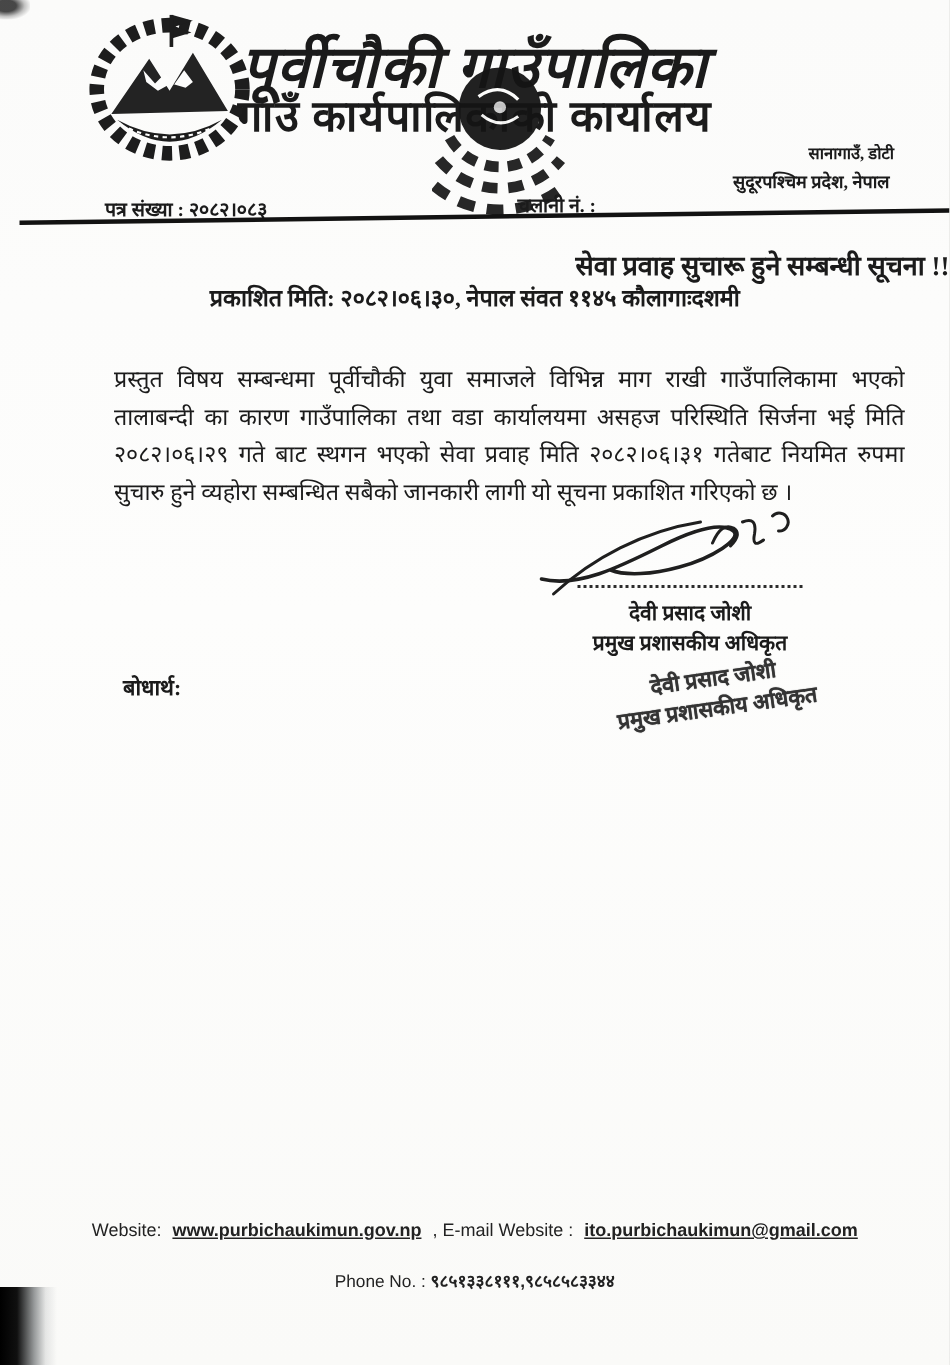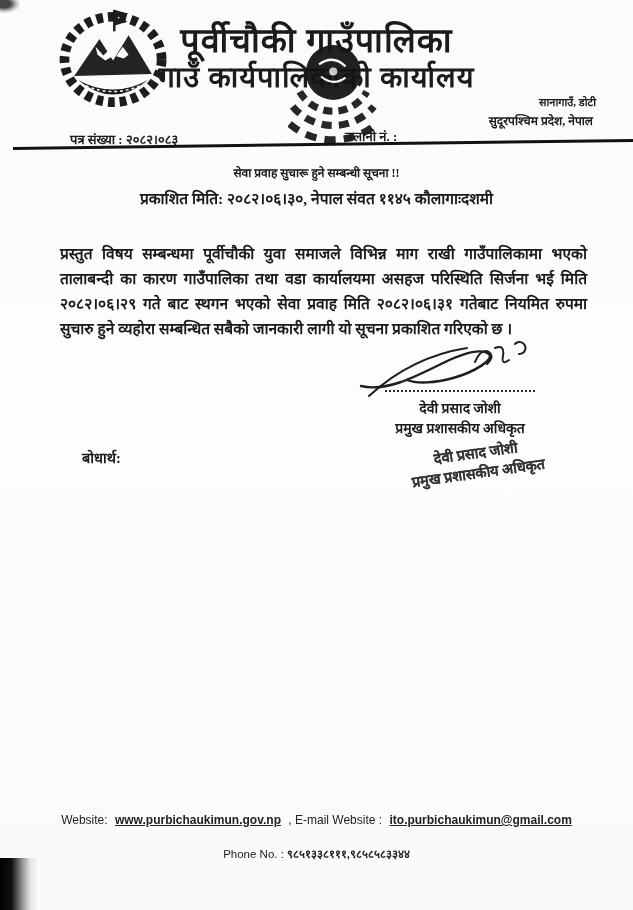--- a/index.html
+++ b/index.html
@@ -12,39 +12,39 @@
     font-family:"Liberation Serif","DejaVu Serif",serif;
     color:#1b1b1b;
   }
   .abs{position:absolute;}
   .b{font-weight:bold;}
   .u{text-decoration:underline;}
   .center{text-align:center;}
 
   
   .emblem{left:56px;top:8px;width:118px;height:102px;}
-  .title1{left:0;right:0;top:16px;font-size:34px;letter-spacing:1px;}
+  .title1{left:0;right:0;top:16px;font-size:39px;letter-spacing:1px;font-style:italic;}
   .title2{left:0;right:0;top:56px;font-size:29px;letter-spacing:1px;}
   .addr1{right:37px;top:94px;font-size:11px;}
   .addr2{right:40px;top:112px;font-size:12px;}
   .letterno{left:70px;top:130px;font-size:13px;text-align:right;}
   .dispatchno{left:345px;top:127px;font-size:13px;}
   .rule{left:13px;top:147px;width:622px;height:3px;background:#121212;
         transform:rotate(-0.75deg);transform-origin:left center;}
 
   
   .stamp-svg{left:288px;top:42px;width:118px;height:122px;opacity:.94;}
 
   
-  .subj1{left:0;right:0;top:164px;font-size:12px;}
+  .subj1{left:0;right:0;top:164px;font-size:18px;text-align:right;}
   .subj2{left:0;right:0;top:187px;font-size:15.5px;}
 
   
-  .body-par{left:60px;top:225px;width:527px;font-size:15.5px;line-height:25px;
-            text-align:justify;font-weight:bold;}
+  .body-par{left:76px;top:225px;width:527px;font-size:15.5px;line-height:25px;
+            text-align:justify;}
 
   
   .sig-svg{left:355px;top:338px;width:190px;height:62px;}
   .sig-dots{left:385px;top:390px;width:150px;border-bottom:2.5px dotted #2c2c2c;height:0;}
   .sig-name{left:385px;top:398px;width:150px;font-size:14px;}
   .sig-title{left:370px;top:418px;width:180px;font-size:14px;}
   .stamp-text{left:388px;top:443px;width:178px;font-size:14.5px;line-height:20px;
               color:#343434;transform:rotate(-8deg);
               text-shadow:0 0 .6px #555;}
 

